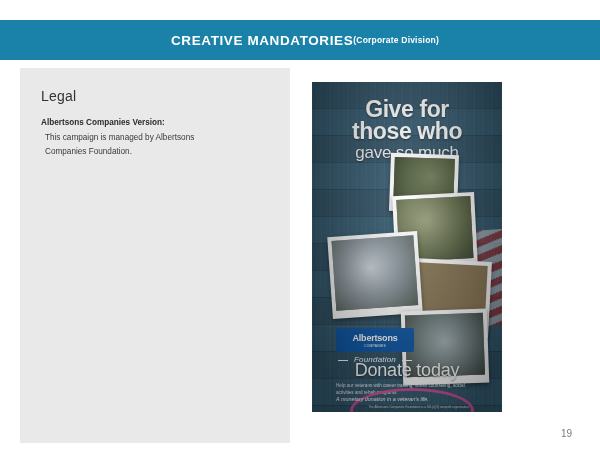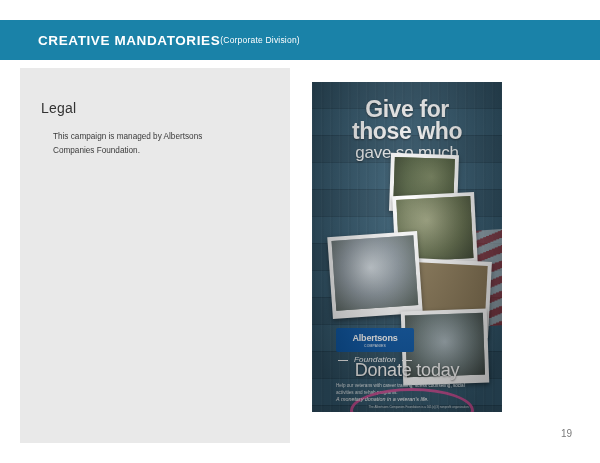--- a/index.html
+++ b/index.html
@@ -24,49 +24,49 @@
 
   
   .header {
     position: absolute;
     left: 0; top: 20px;
     width: 600px;
     height: 40px;
     background: #1a82a8;
     display: flex;
     align-items: center;
-    justify-content: flex-start;
+    justify-content: center;
     box-sizing: border-box;
     padding: 0 28px 0 38px;
   }
   .header-title {
     color: #ffffff;
     font-size: 13.5px;
     font-weight: bold;
     letter-spacing: 0.6px;
   }
   .header-sub {
     color: #ffffff;
     font-size: 8.5px;
     letter-spacing: 0.2px;
-    font-weight: normal;
+    font-weight: bold;
   }
 
   
   .left-panel {
     position: absolute;
     left: 20px; top: 68px;
     width: 270px;
     height: 375px;
     background: #e9e9e9;
   }
   .left-content {
     position: absolute;
     left: 41px;
-    top: 100px;
+    top: 88px;
     width: 230px;
   }
   .legal-heading {
     font-size: 14px;
     color: #333333;
     font-weight: normal;
     margin: 0 0 14px 0;
     letter-spacing: 0.2px;
   }
   .legal-body {
@@ -79,21 +79,21 @@
   .legal-sub-title {
     font-size: 8.2px;
     font-weight: bold;
     color: #2b2b2b;
     margin: 0 0 2px 0;
   }
   .legal-sub-body {
     font-size: 8.2px;
     line-height: 1.72;
     color: #3a3a3a;
-    margin: 12px;
+    margin: 4px;
     width: 190px;
   }
 
   
   .poster {
     position: absolute;
     left: 312px;
     top: 82px;
     width: 190px;
     height: 330px;
@@ -367,20 +367,21 @@
 
   <div class="header">
     <span class="header-title">CREATIVE MANDATORIES</span>
     <span class="header-sub">(Corporate Division)</span>
   </div>
 
   <div class="left-panel"></div>
 
   <div class="left-content">
     <h2 class="legal-heading">Legal</h2>
+    <p class="legal-sub-title">Albertsons Companies Version:</p>
     <p class="legal-sub-body">This campaign is managed by Albertsons Companies Foundation.</p>
   </div>
 
   <div class="poster">
     <div class="plank-bg"></div>
     <div class="plank-grain"></div>
 
     <div class="flag"></div>
 
     <div class="poster-headline">

